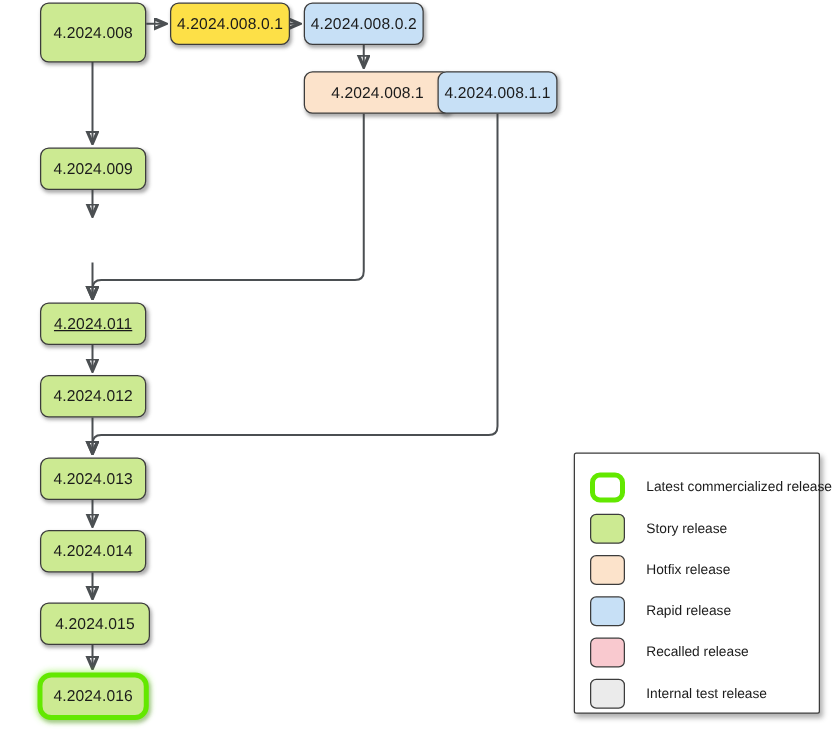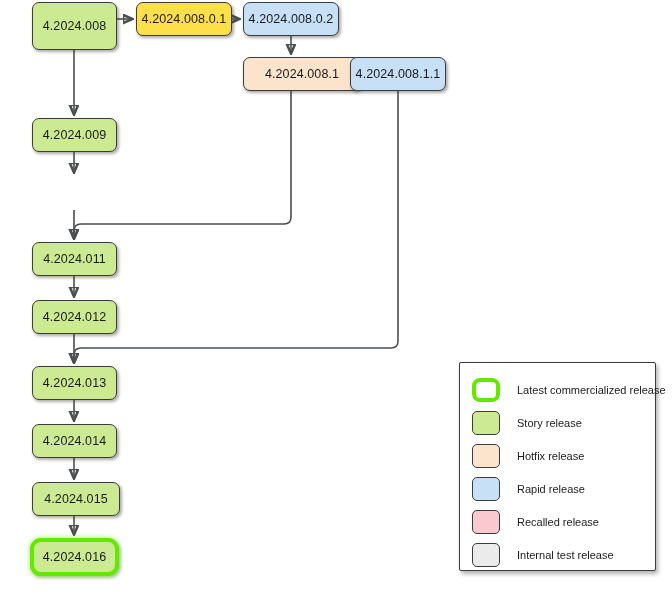--- a/index.html
+++ b/index.html
@@ -162,21 +162,21 @@
 
   <div class="node rapid" style="left:350px;top:57px;width:96px;height:34px;">
     <span>4.2024.008.1.1</span>
   </div>
 
   <div class="node story" style="left:32px;top:118px;width:85px;height:34px;">
     <span>4.2024.009</span>
   </div>
 
 
-  <div class="node story" style="left:32px;top:242px;width:85px;height:34px;">
+  <div class="node story" style="left:32px;top:242px;width:85px;height:34px;text-decoration:underline;">
     <span>4.2024.011</span>
   </div>
 
   <div class="node story" style="left:32px;top:300px;width:85px;height:34px;">
     <span>4.2024.012</span>
   </div>
 
   <div class="node story" style="left:32px;top:366px;width:85px;height:34px;">
     <span>4.2024.013</span>
   </div>

